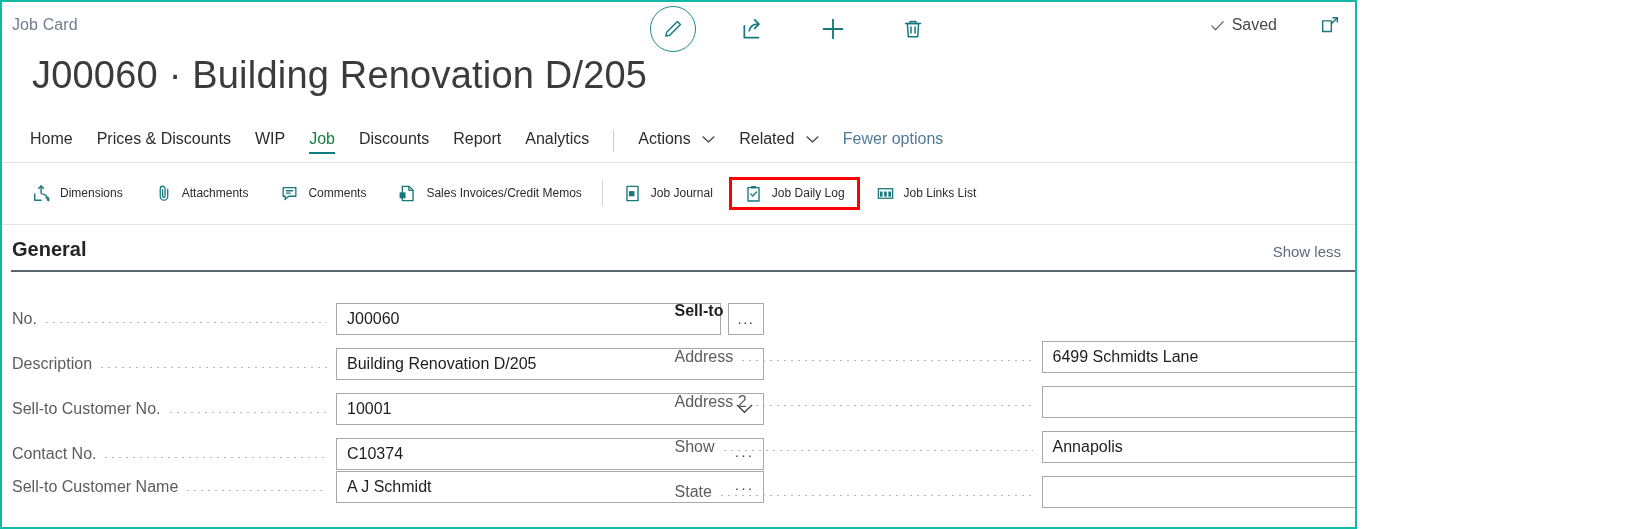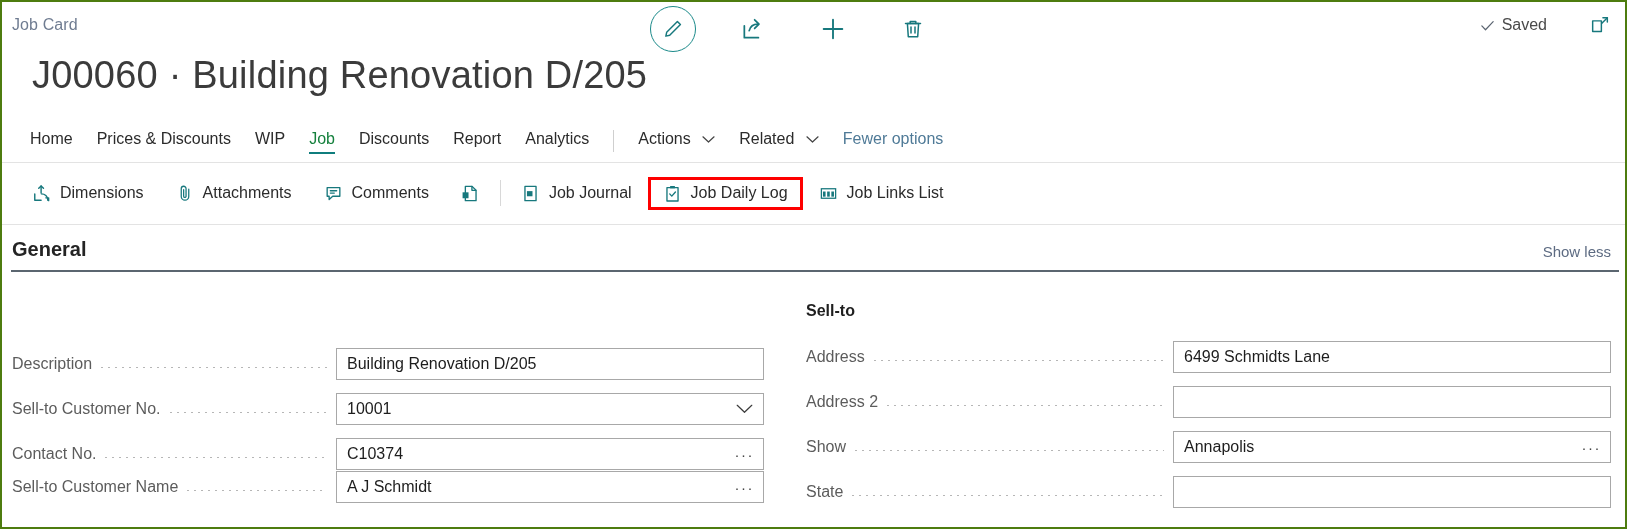--- a/index.html
+++ b/index.html
@@ -6,24 +6,24 @@
   html, body { margin: 0; padding: 0; }
   body {
     width: 1627px;
     height: 529px;
     background: #ffffff;
     font-family: "Liberation Sans", sans-serif;
     overflow: hidden;
   }
   .window {
     position: relative;
-    width: 1627px;
+    width: 1357px;
     height: 529px;
     background: #ffffff;
-    border: 2px solid #4d7c0f;
+    border: 2px solid #14b8a6;
     overflow: hidden;
   }
 
   
   .topbar {
     position: relative;
     height: 56px;
   }
   .breadcrumb {
     position: absolute;
@@ -143,21 +143,21 @@
     width: 100%;
     height: 46px;
     display: flex;
     align-items: center;
     padding-left: 14px;
   }
   .action {
     display: flex;
     align-items: center;
     gap: 9px;
-    font-size: 16px;
+    font-size: 12px;
     color: #2b2b2b;
     padding: 6px 13px;
     cursor: pointer;
     white-space: nowrap;
     border: 3px solid transparent;
   }
   .action .ic { color: #17787d; display: flex; align-items: center; }
   .action.highlighted {
     border: 3px solid #fe0000;
     background: #ffffff;
@@ -431,20 +431,21 @@
     </div>
 
     <div class="action">
       <span class="ic">
         <svg width="19" height="19" viewBox="0 0 24 24" fill="none" stroke="#17787d" stroke-width="1.7" stroke-linecap="round" stroke-linejoin="round">
           <path d="M14 3H5.5v18H19V8z"></path>
           <path d="M13.8 3v5h5"></path>
           <rect x="2" y="10.5" width="7.5" height="7.5" fill="#17787d" stroke="none"></rect>
         </svg>
       </span>
+      <span>Sales Invoices/Credit Memos</span>
     </div>
 
     <div class="action-sep"></div>
 
     <div class="action">
       <span class="ic">
         <svg width="19" height="19" viewBox="0 0 24 24" fill="none" stroke="#17787d" stroke-width="1.7" stroke-linecap="round" stroke-linejoin="round">
           <path d="M5 3h14v18H5z"></path>
           <rect x="7.5" y="9" width="7" height="6.5" fill="#17787d" stroke="none"></rect>
         </svg>
@@ -481,20 +482,28 @@
   <div class="section-head">
     <div class="section-title">General</div>
     <div class="show-less">Show less</div>
   </div>
   <div class="section-rule"></div>
 
   <div class="form">
 
     <div class="col-left">
 
+      <div class="field row-l" style="top:12px;">
+        <span class="flabel">No.</span>
+        <span class="leader"></span>
+        <span class="control" style="width:385px;">
+          <span class="val">J00060</span>
+        </span>
+        <span class="assist-btn">...</span>
+      </div>
 
       <div class="field row-l" style="top:57px;">
         <span class="flabel">Description</span>
         <span class="leader"></span>
         <span class="control" style="width:428px;">
           <span class="val">Building Renovation D/205</span>
         </span>
       </div>
 
       <div class="field row-l" style="top:102px;">

